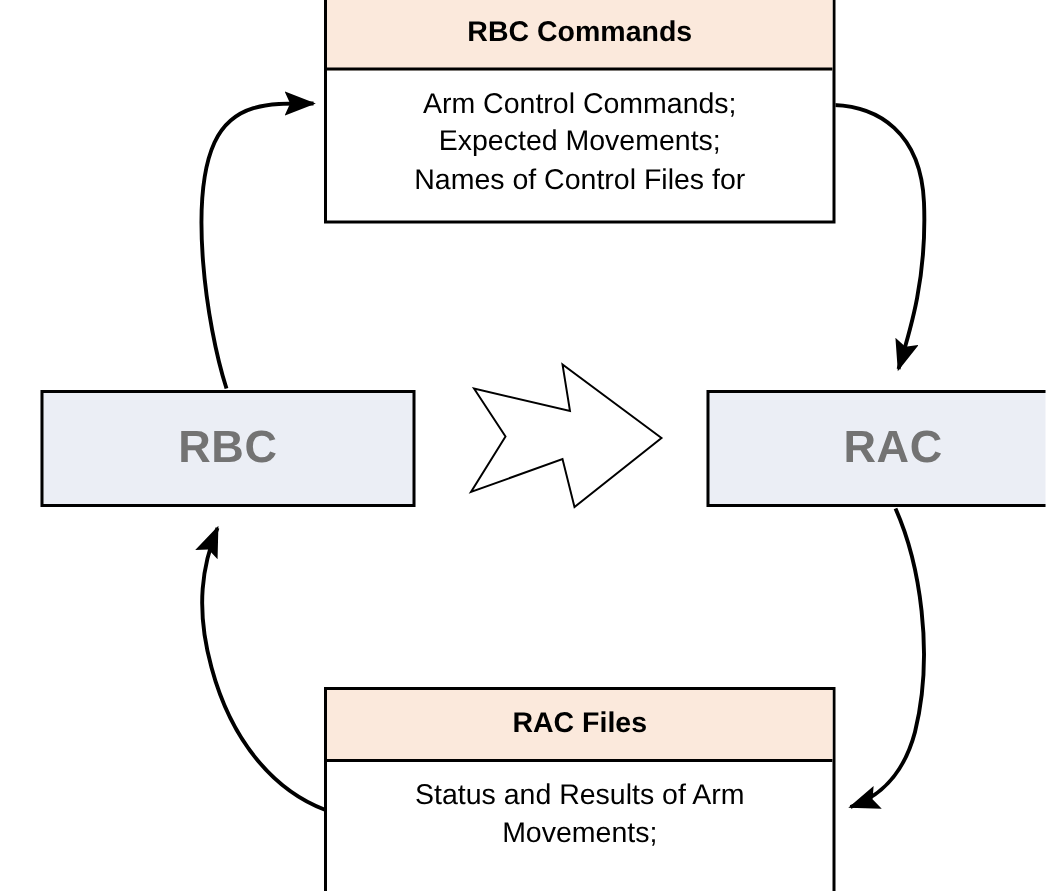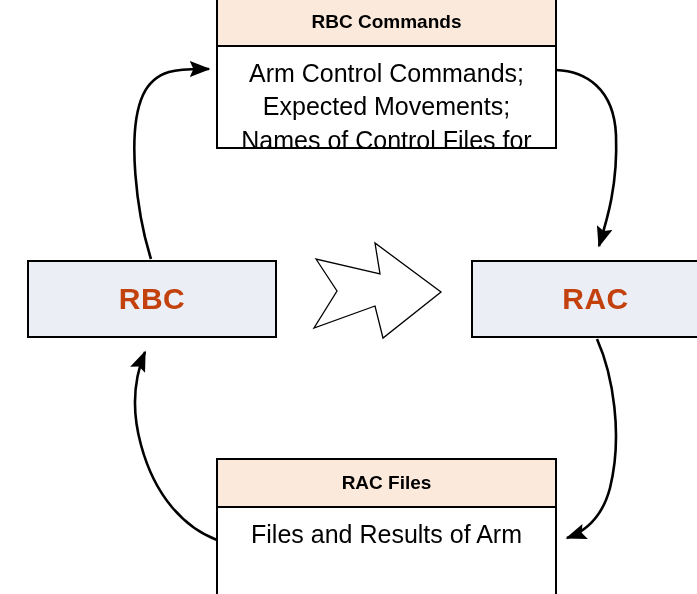--- a/index.html
+++ b/index.html
@@ -48,21 +48,21 @@
     font-weight: bold;
     font-size: 19px;
     color: #000000;
     line-height: 1.1;
     display: flex;
     align-items: center;
     justify-content: center;
   }
   .panel-body {
     text-align: center;
-    font-size: 25px;
+    font-size: 19px;
     color: #000000;
     line-height: 1.33;
     padding: 10px 8px 6px 8px;
     box-sizing: border-box;
   }
 
   #panel-rbc-commands {
     left: 191px;
     top: -2px;
     width: 341px;
@@ -83,21 +83,21 @@
     position: absolute;
     border: 2px solid #000000;
     box-sizing: border-box;
     background: #ebeef5;
     display: flex;
     align-items: center;
     justify-content: center;
     font-weight: bold;
     font-size: 30px;
     letter-spacing: 0.5px;
-    color: #c2410c;
+    color: #737373;
   }
   #node-rbc {
     left: 2px;
     top: 260px;
     width: 250px;
     height: 78px;
   }
   #node-rac {
     left: 446px;
     top: 260px;
@@ -134,21 +134,22 @@
     <div class="panel-body">
       <div>Arm Control Commands;</div>
       <div>Expected Movements;</div>
       <div>Names of Control Files for</div>
     </div>
   </div>
 
   <div id="panel-rac-data" class="panel">
     <div class="panel-header">RAC Files</div>
     <div class="panel-body">
-      <div>Files and Results of Arm</div>
+      <div>Status and Results of Arm</div>
+      <div>Movements;</div>
     </div>
   </div>
 
   <div id="node-rbc" class="node">
     <span>RBC</span>
   </div>
 
   <div id="node-rac" class="node">
     <span>RAC</span>
   </div>

